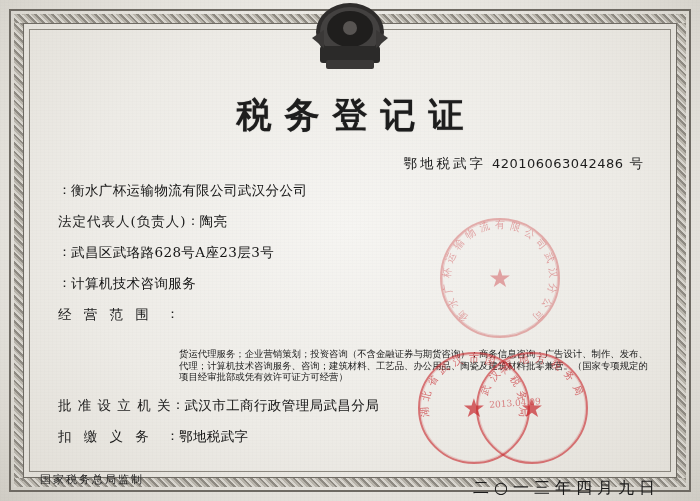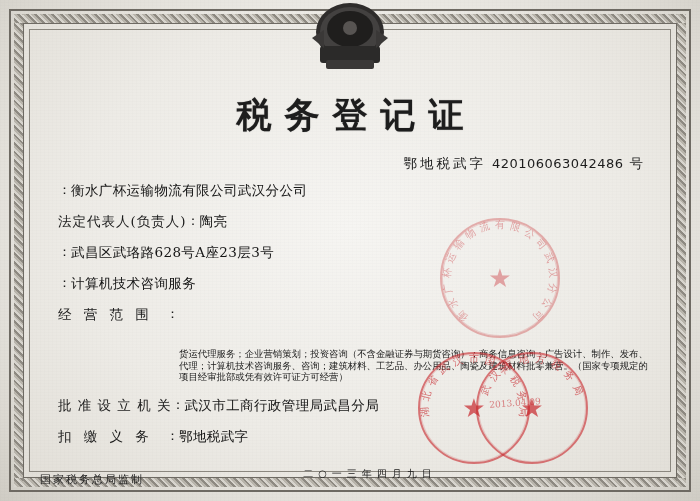--- a/index.html
+++ b/index.html
@@ -142,24 +142,24 @@
   .field.small .value {
     font-size: 9.4px;
     line-height: 11.6px;
     letter-spacing: 0;
     color: #1a1a1a;
     margin-top: 43px;
   }
   .label.sp2 { letter-spacing: 9px; }
   .label.sp3 { letter-spacing: 4px; }
   .date-row {
-    margin-top: 22px;
-    text-align: center;
-    font-family: "DejaVu Serif", "Liberation Serif", serif;
-    font-size: 10px;
+    margin-top: 33px;
+    text-align: right;
+    font-family: "DejaVu Serif", "Liberation Serif", serif;
+    font-size: 16px;
     letter-spacing: 5px;
     color: #1b1b1b;
     padding-left: 40px;
   }
   .footer-note {
     position: absolute;
     left: 0; right: 0;
     bottom: -22px;
     font-family: Liberation Mono, monospace;
     font-size: 11px;

